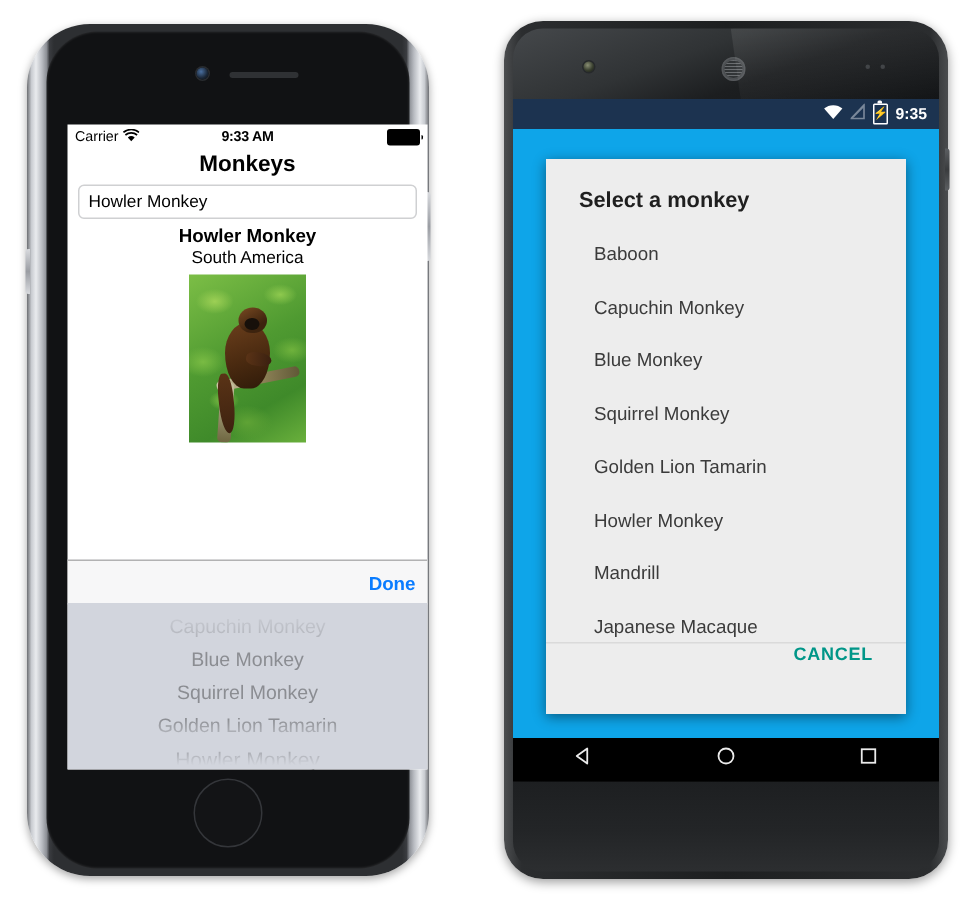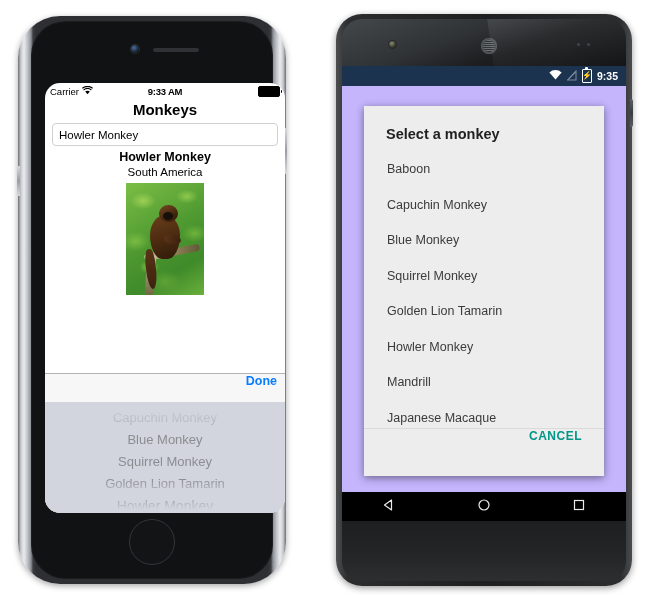--- a/index.html
+++ b/index.html
@@ -44,21 +44,20 @@
     position: absolute; left: 50%; bottom: 14px; transform: translateX(-50%);
     width: 44px; height: 44px; border-radius: 50%;
     border: 1.5px solid #34363a;
     background: #131416;
   }
   .ip-screen {
     position: absolute; left: 14px; top: 62px;
     width: 240px; height: 430px;
     background: #ffffff;
     overflow: hidden;
-    border-radius: 15px;
   }
   .ip-side-btn {
     position: absolute; right: -1px; top: 112px;
     width: 3px; height: 46px; border-radius: 0 2px 2px 0;
     background: linear-gradient(to bottom,#d8dade,#9a9da3,#d8dade);
   }
   .ip-vol {
     position: absolute; left: -1px; top: 150px;
     width: 3px; height: 30px; border-radius: 2px 0 0 2px;
     background: linear-gradient(to bottom,#d8dade,#9a9da3,#d8dade);
@@ -147,21 +146,21 @@
     border-radius: 3px; transform: rotate(4deg);
   }
   .ios-desc {
     margin: 5px 7px 0; font-size: 11px; line-height: 1.22; color: #000;
   }
   .ios-desc-clip { max-height: 41px; overflow: hidden; }
   .ios-toolbar {
     position: absolute; left: 0; right: 0; top: 290px;
     height: 29px; background: #f7f7f8;
     border-top: 1px solid #b2b2b3;
-    display: flex; justify-content: flex-end;
+    display: flex; align-items: center; justify-content: flex-end;
     padding-right: 8px;
   }
   .ios-done { color: #0a7cff; font-size: 12.5px; font-weight: bold; }
   .ios-picker {
     position: absolute; left: 0; right: 0; top: 319px; bottom: 0;
     background: #d2d5dd; overflow: hidden;
   }
   .pk-list { position: absolute; left: 0; right: 0; top: 5px; }
   .pk-row {
     height: 22px; line-height: 22px; text-align: center;
@@ -249,37 +248,37 @@
     width: 8px; height: 12px; border: 1.2px solid #fff; border-radius: 1px;
     position: relative; display: flex; align-items: center; justify-content: center;
   }
   .and-batt:before {
     content: ""; position: absolute; top: -3px; left: 2px;
     width: 3px; height: 1.8px; background: #fff; border-radius: 1px 1px 0 0;
   }
   .and-bolt { font-size: 8px; line-height: 1; color: #fff; font-weight: bold; }
   .and-content {
     position: absolute; left: 0; right: 0; top: 20px; bottom: 29px;
-    background: #c4b5fd;
+    background: #0ea5e9;
   }
   .and-dialog {
     position: absolute; left: 22px; right: 22px; top: 20px;
     background: #ededed;
     box-shadow: 0 2px 8px rgba(0,0,0,0.45);
     display: flex; flex-direction: column;
     height: 370px;
   }
   .and-dialog-title {
     font-size: 14.5px; font-weight: bold; color: #1f1f1f;
     padding: 20px 22px 10px;
   }
   .and-dialog-list { flex: 1; overflow: hidden; position: relative; }
   .and-item {
     font-size: 12.5px; color: #3b3b3b;
-    padding: 0 23px; height: 35.5px; line-height: 35.5px;
+    padding: 0 32px; height: 35.5px; line-height: 35.5px;
     white-space: nowrap;
   }
   .and-divider { height: 1px; background: #dadada; }
   .and-dialog-actions {
     height: 47px; display: flex; align-items: flex-start; justify-content: flex-end;
     padding-right: 22px;
   }
   .and-cancel {
     color: #009688; font-size: 12px; font-weight: bold; letter-spacing: 0.5px;
   }

